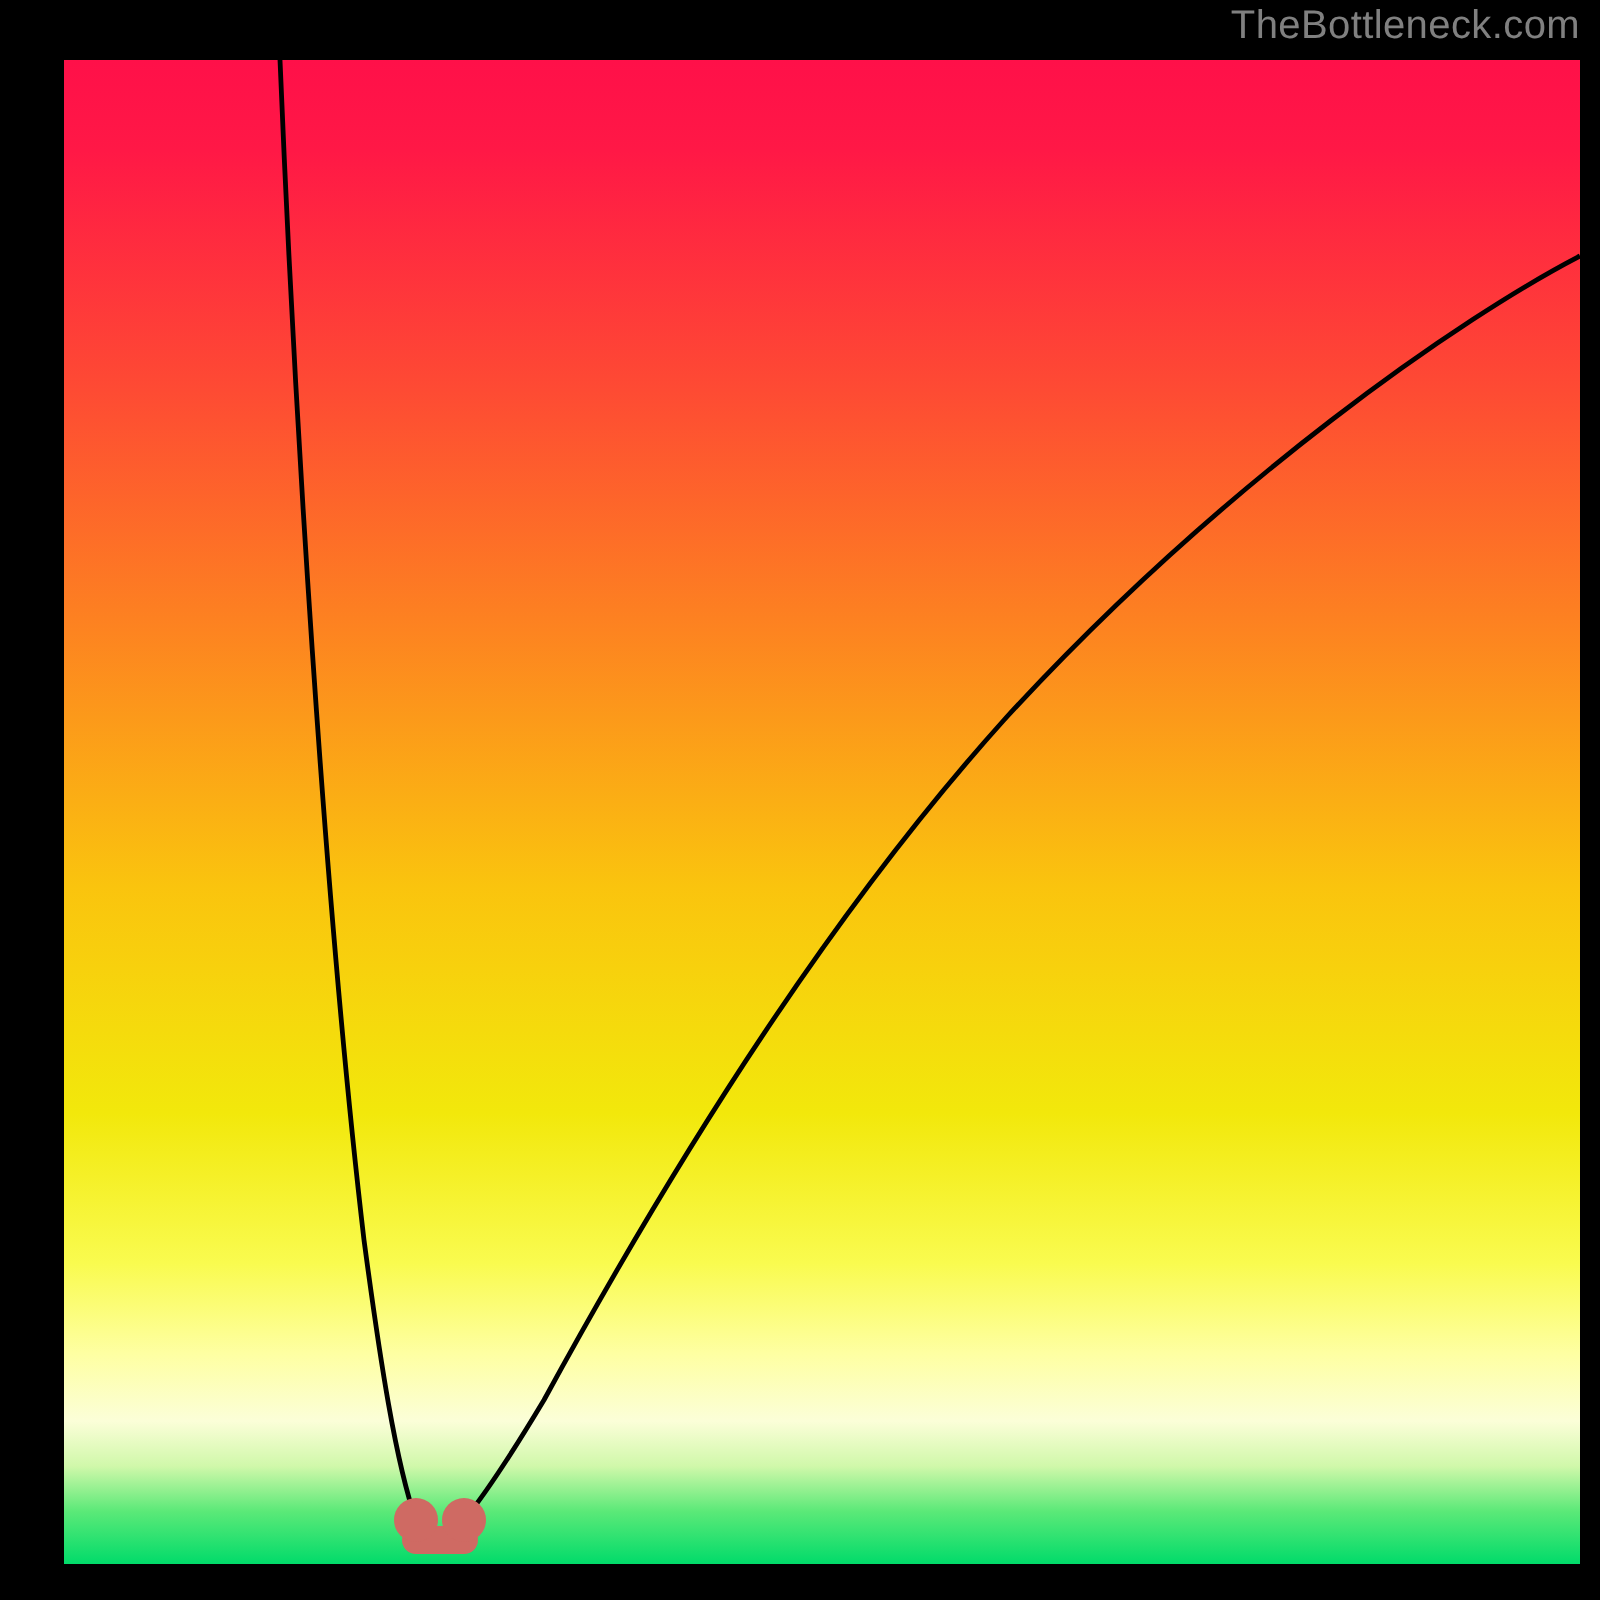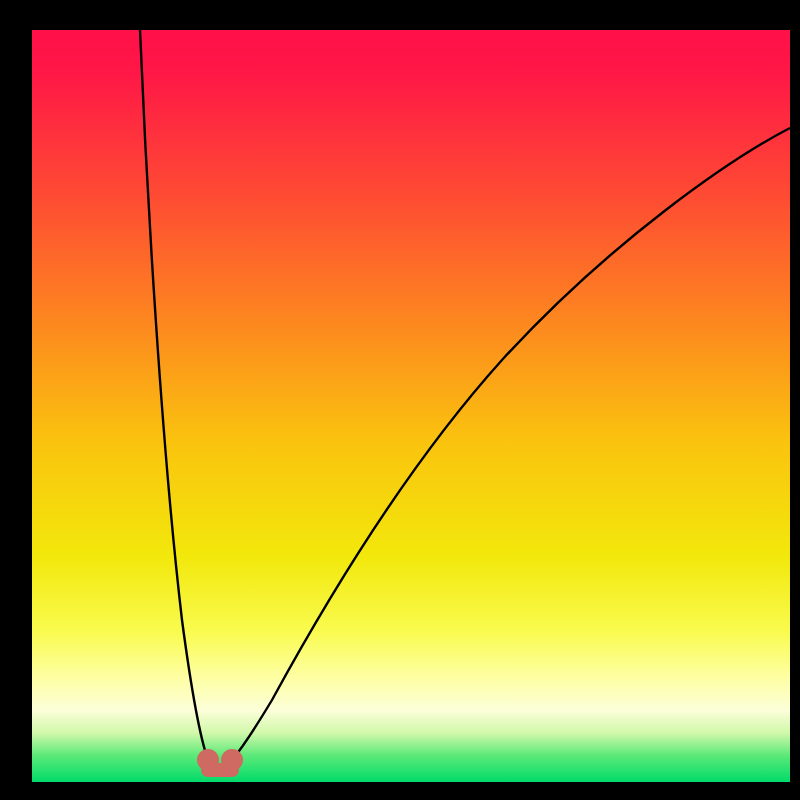--- a/index.html
+++ b/index.html
@@ -63,13 +63,14 @@
 
       <path id="curve-left" fill="none" d="M 108 0 C 115 170, 130 420, 150 590 C 158 650, 166 702, 176 730" stroke="#000000" stroke-width="2.4"></path>
       <path id="curve-right" fill="none" d="M 758 98 C 700 128, 580 210, 470 330 C 380 430, 300 560, 240 670 C 222 700, 210 718, 200 730" stroke="#000000" stroke-width="2.4"></path>
 
       <line id="marker-bridge" x1="176" y1="740" x2="200" y2="740" stroke="#cf6a63" stroke-width="14" stroke-linecap="round"></line>
       <circle id="marker-0" cx="176" cy="730" r="11" fill="#cf6a63"></circle>
       <circle id="marker-1" cx="200" cy="730" r="11" fill="#cf6a63"></circle>
     </svg>
   </div>
 
+  <div class="watermark">TheBottleneck.com</div>
 </div>
 
 </body></html>

